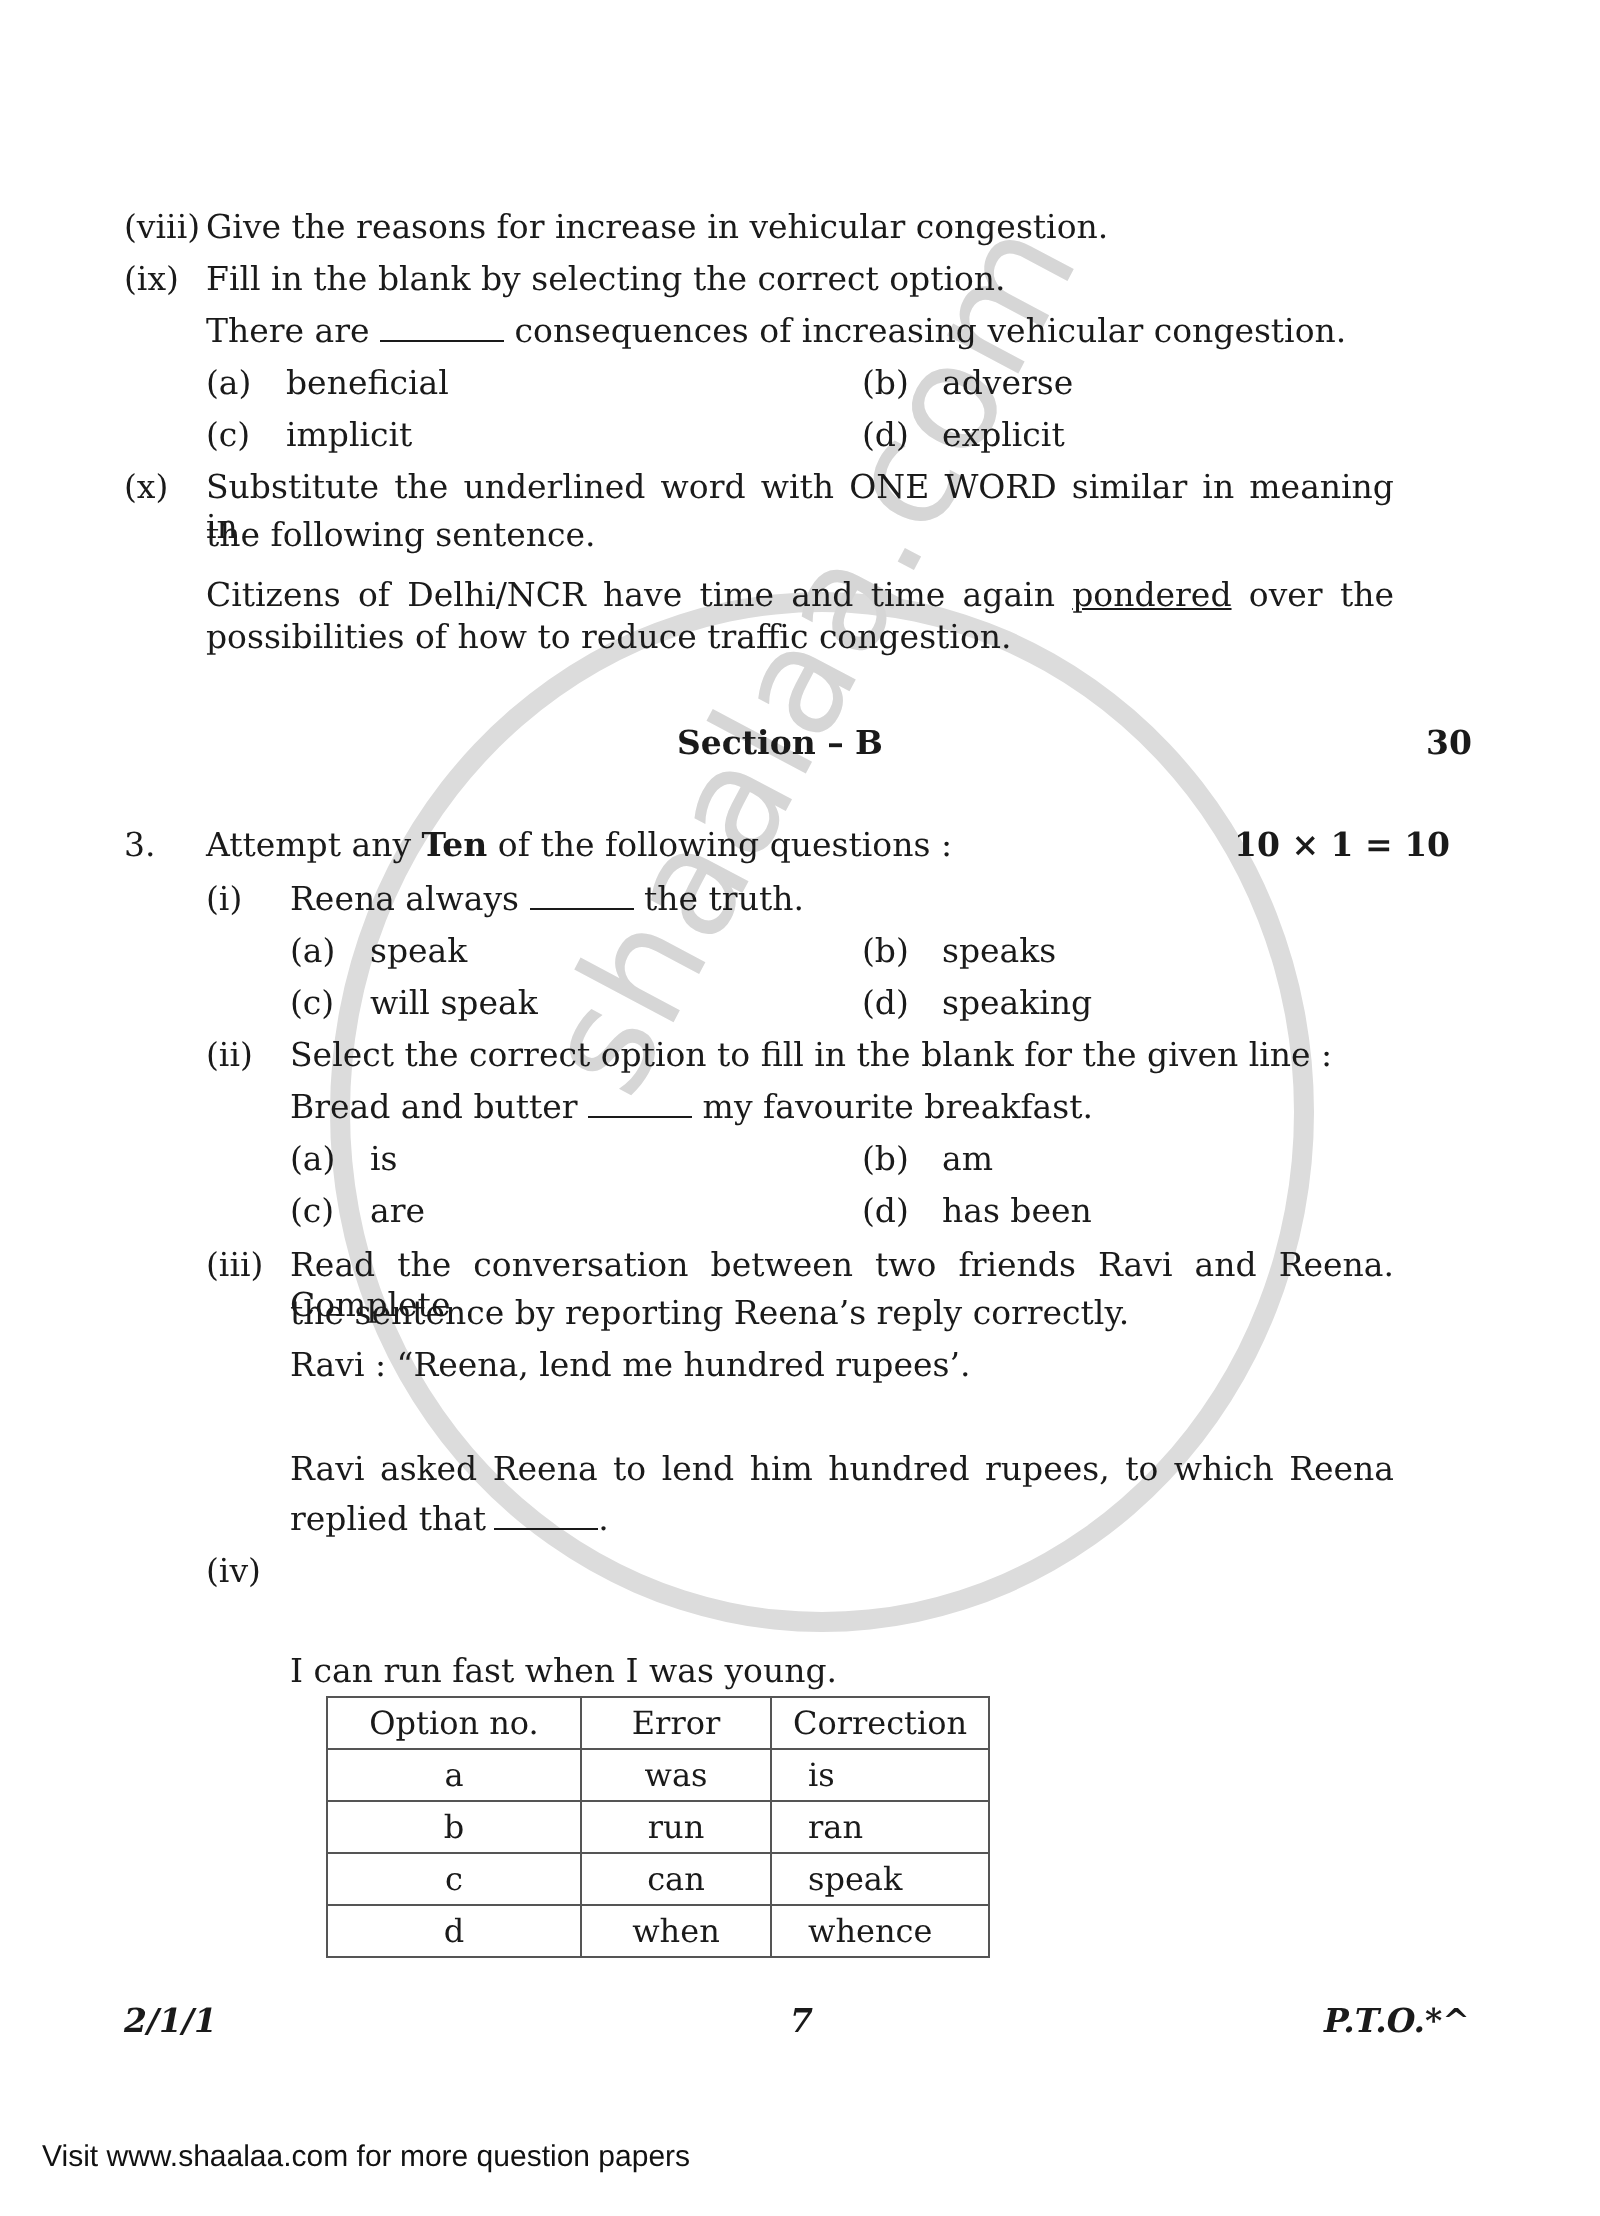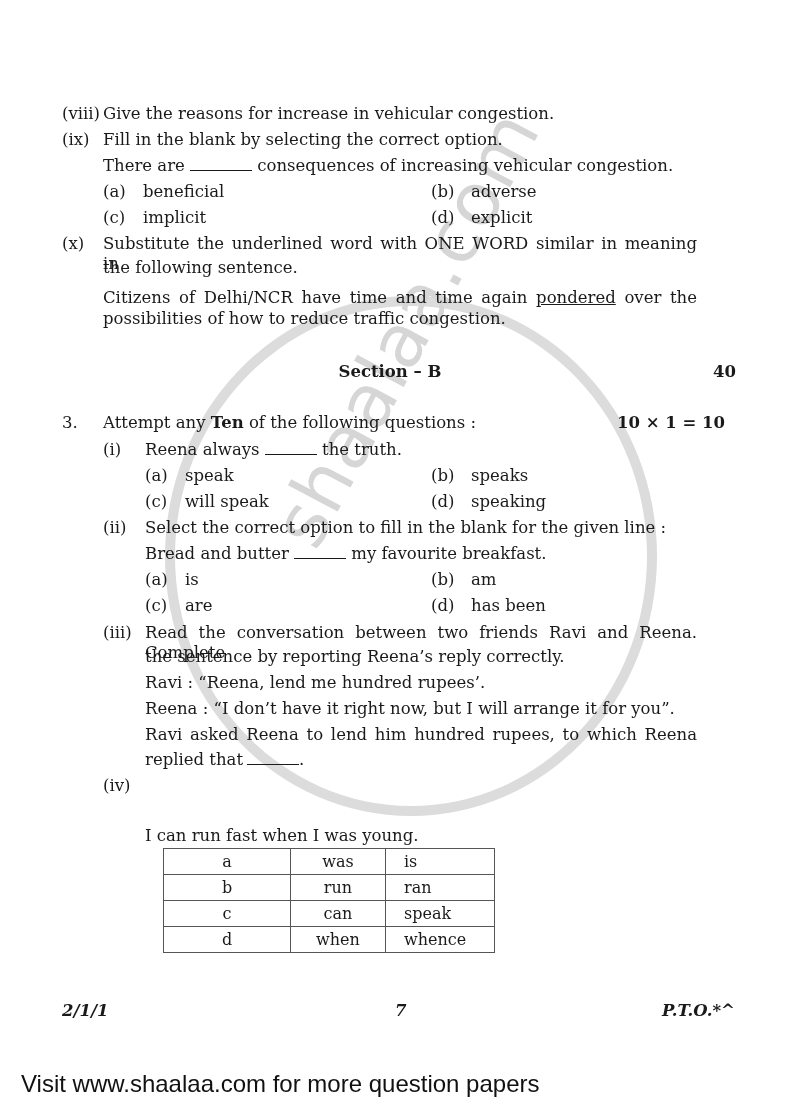--- a/index.html
+++ b/index.html
@@ -28,21 +28,21 @@
     position: absolute; left: 163px; top: 848px; border-collapse: collapse;
     font-size: 16px;
   }
   table.err td, table.err th {
     border: 1px solid #555; height: 25px; padding: 0 8px; font-weight: normal;
   }
   .c1 { width: 110px; text-align: center; }
   .c2 { width: 78px; text-align: center; }
   .c3 { width: 82px; text-align: left; padding-left: 18px !important; }
   .footer-i { font-style: italic; font-weight: bold; }
-  .visit { position: absolute; left: 21px; top: 1070px; font-family: "Liberation Sans", sans-serif; font-size: 24px; color: #111; }
+  .visit { position: absolute; left: 21px; top: 1070px; font-family: "Liberation Sans", sans-serif; font-size: 15px; color: #111; }
 </style>
 </head>
 <body>
 
 <div class="page">
 
   <div class="watermark"></div>
   <div class="wm-text">shaalaa.com</div>
 
   <div class="num" style="left:62px; top:104px;">(viii)</div>
@@ -68,21 +68,21 @@
   <div class="line just" style="left:103px; top:234px; width:594px;">Substitute the underlined word with ONE WORD similar in meaning in</div>
   <div class="line" style="left:103px; top:258px;">the following sentence.</div>
   <div class="line just" style="left:103px; top:288px; width:594px;">
     <span>Citizens of Delhi/NCR have time and time again</span>
     <span class="ul">pondered</span>
     <span>over the</span>
   </div>
   <div class="line" style="left:103px; top:309px;">possibilities of how to reduce traffic congestion.</div>
 
   <div class="line bold center" style="left:200px; top:362px; width:380px;">Section – B</div>
-  <div class="line bold" style="left:713px; top:362px;">40</div>
+  <div class="line bold" style="left:713px; top:362px;">30</div>
 
   <div class="num" style="left:62px; top:413px;">3.</div>
   <div class="line" style="left:103px; top:413px;">
     <span>Attempt any</span>
     <span class="bold">Ten</span>
     <span>of the following questions :</span>
   </div>
   <div class="line bold" style="left:617px; top:413px;">10 × 1 = 10</div>
 
   <div class="num" style="left:103px; top:440px;">(i)</div>
@@ -113,31 +113,35 @@
   <div class="line" style="left:471px; top:570px;">am</div>
   <div class="line" style="left:145px; top:596px;">(c)</div>
   <div class="line" style="left:185px; top:596px;">are</div>
   <div class="line" style="left:431px; top:596px;">(d)</div>
   <div class="line" style="left:471px; top:596px;">has been</div>
 
   <div class="num" style="left:103px; top:623px;">(iii)</div>
   <div class="line just" style="left:145px; top:623px; width:552px;">Read the conversation between two friends Ravi and Reena. Complete</div>
   <div class="line" style="left:145px; top:673px;">Ravi : “Reena, lend me hundred rupees’.</div>
   <div class="line" style="left:145px; top:647px;">the sentence by reporting Reena’s reply correctly.</div>
-  <div class="line" style="left:145px; top:699px;">Reena : “I don’t have it right now, but I will arrange it for you”.</div>
   <div class="line just" style="left:145px; top:725px; width:552px;">Ravi asked Reena to lend him hundred rupees, to which Reena</div>
   <div class="line" style="left:145px; top:750px;">
     <span>replied that</span><span style="display:inline-block;width:4px;"></span><span class="blank" style="width:52px;"></span><span>.</span>
   </div>
 
   <div class="num" style="left:103px; top:776px;">(iv)</div>
   <div class="line" style="left:145px; top:826px;">I can run fast when I was young.</div>
 
   <table class="err">
     <tbody>
+        <tr>
+      <th class="c1">Option no.</th>
+      <th class="c2">Error</th>
+      <th class="c3" style="text-align:center; padding-left:8px !important;">Correction</th>
+    </tr>
     <tr>
       <td class="c1">a</td>
       <td class="c2">was</td>
       <td class="c3">is</td>
     </tr>
     <tr>
       <td class="c1">b</td>
       <td class="c2">run</td>
       <td class="c3">ran</td>
     </tr>

